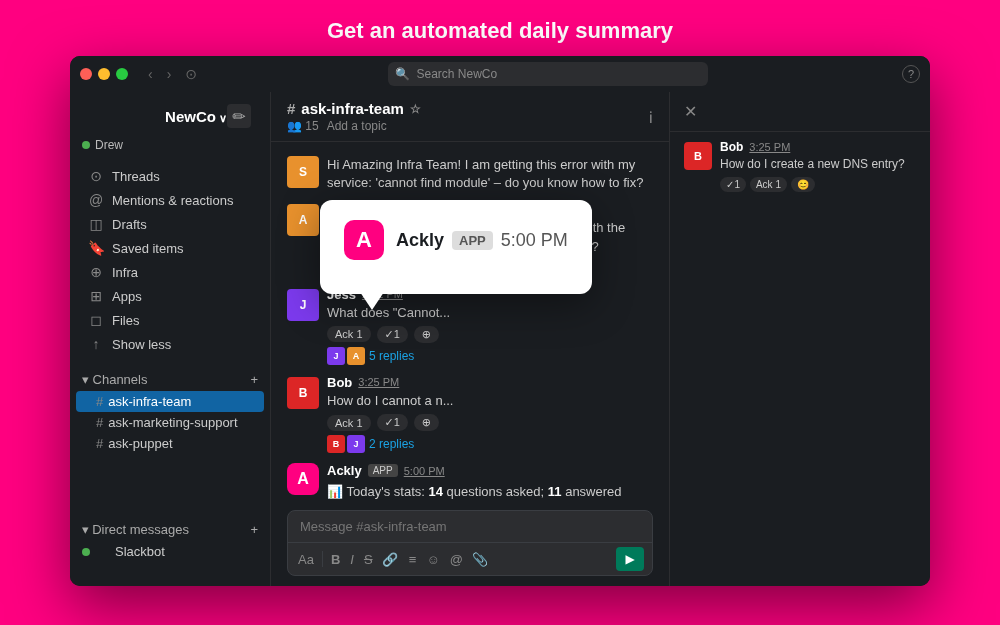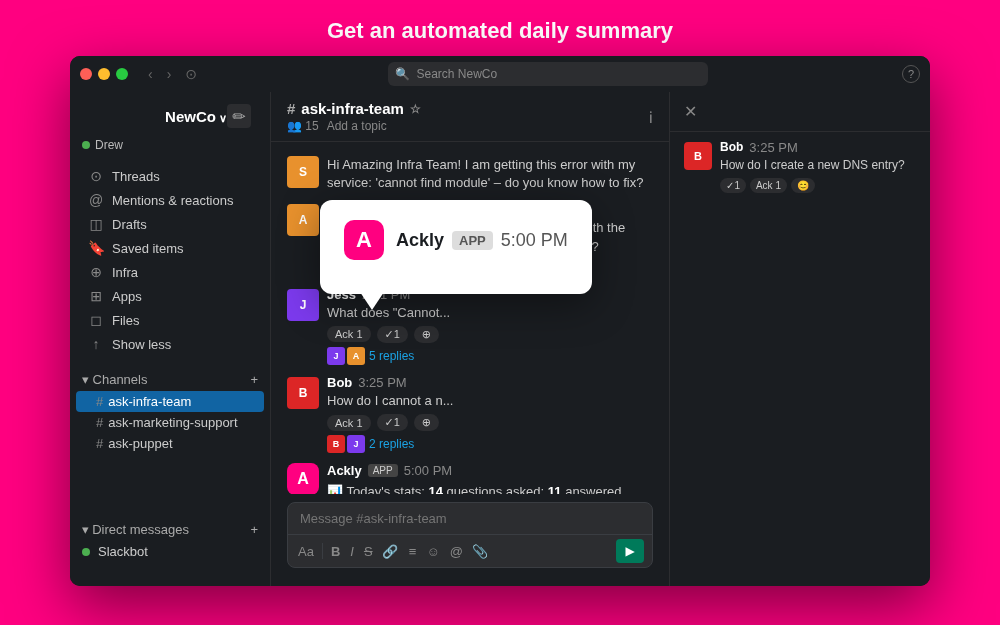--- a/index.html
+++ b/index.html
@@ -221,21 +221,21 @@
       display: flex;
       align-items: center;
       justify-content: space-between;
       padding: 4px 12px;
       color: #aaa;
       font-size: 13px;
     }
     .dm-item {
       display: flex;
       align-items: center;
-      gap: 8px;
+      gap: 25px;
       padding: 3px 12px;
       color: #ccc;
       font-size: 13px;
       cursor: pointer;
     }
     .slackbot-dot {
       width: 8px;
       height: 8px;
       border-radius: 50%;
       background: #4caf50;
@@ -300,31 +300,32 @@
       align-items: center;
       justify-content: center;
       font-size: 12px;
       font-weight: 700;
       color: white;
       margin-top: 2px;
     }
     .msg-content { flex: 1; }
     .msg-header {
       display: flex;
-      align-items: flex-start;
+      align-items: center;
       gap: 6px;
     }
     .msg-author {
       color: white;
       font-size: 13px;
       font-weight: 700;
     }
     .msg-time {
       color: #888;
-      font-size: 13px;
+      font-size: 11px;
+      text-decoration: underline;
     }
     .msg-text {
       color: #ccc;
       font-size: 13px;
       line-height: 1.4;
       margin-top: 2px;
     }
     .msg-text a { color: #1BA1E2; text-decoration: none; }
     .msg-reactions {
       display: flex;
@@ -394,21 +395,21 @@
     }
     .ackly-stats {
       color: #ccc;
       font-size: 13px;
       line-height: 1.6;
       margin-top: 4px;
     }
     .ackly-stats strong { color: white; }
     
     .message-input-area {
-      padding: 8px 16px 18px;
+      padding: 8px 16px 10px;
       flex-shrink: 0;
     }
     .message-input-box {
       background: #2c2d30;
       border-radius: 8px;
       border: 1px solid #3a3d42;
       overflow: hidden;
     }
     .message-input {
       width: 100%;

